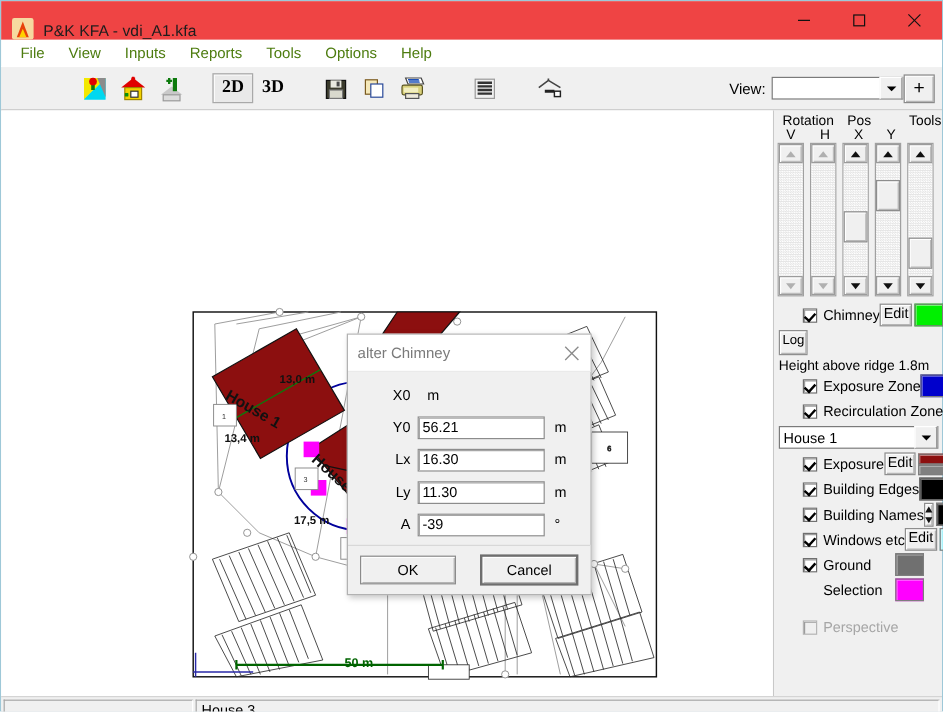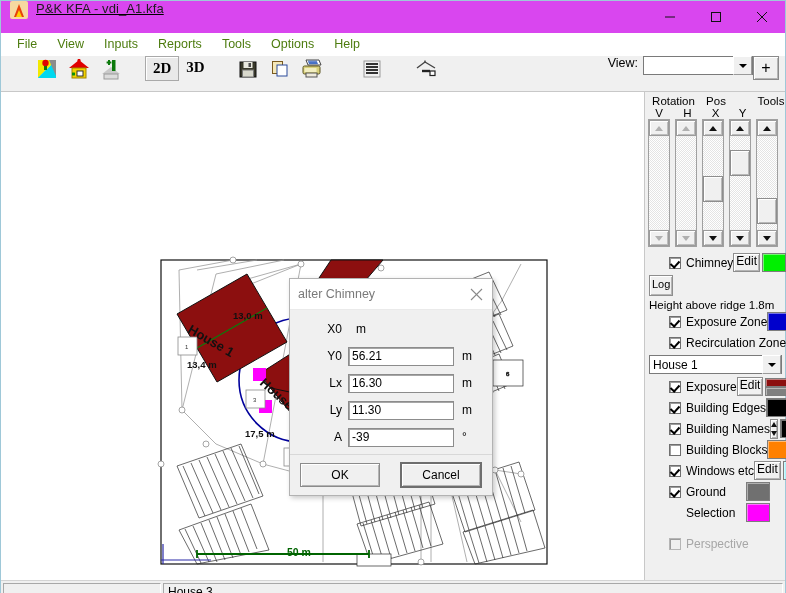--- a/index.html
+++ b/index.html
@@ -6,22 +6,22 @@
   body{
     width:786px;height:593px;overflow:hidden;
     font-family:"Liberation Sans", sans-serif;
     font-size:12px;color:#000;background:#f0f0f0;
     -webkit-font-smoothing:none;
   }
   .app{position:relative;width:786px;height:593px;background:#f0f0f0;
        border:1px solid #9ec8d8;box-sizing:border-box;}
 
   
-  .titlebar{height:32px;background:#d946ef;display:flex;align-items:flex-start;
-            position:relative;text-decoration:underline;}
+  .titlebar{height:32px;background:#ef4444;display:flex;align-items:flex-end;
+            position:relative;}
   .app-icon{width:18px;height:18px;margin-left:9px;margin-right:8px;
             border-radius:2px;background:#f6d9a0;position:relative;
             display:flex;align-items:center;justify-content:center;overflow:hidden;}
   .app-icon .flame{width:0;height:0;border-left:5px solid transparent;
             border-right:5px solid transparent;border-bottom:13px solid #e8400a;}
   .app-icon .flame2{position:absolute;bottom:2px;width:0;height:0;
             border-left:3px solid transparent;border-right:3px solid transparent;
             border-bottom:7px solid #ffd000;}
   .title-text{font-size:13px;color:#1d1d1d;letter-spacing:0.1px;}
   .winbtns{position:absolute;right:0;top:0;height:32px;display:flex;}
@@ -29,21 +29,21 @@
           font-size:14px;color:#1b1b1b;cursor:default;}
   .winbtn svg{display:block;}
 
   
   .menubar{height:22px;background:#ffffff;display:flex;align-items:center;
            padding-left:6px;border-bottom:1px solid #ffffff;}
   .menu-item{padding:2px 10px;font-size:12.5px;color:#4d7c0f;cursor:default;}
 
   
   .toolbar{height:35px;background:#f0f0f0;border-bottom:1px solid #c8c8c8;
-           display:flex;align-items:flex-start;position:relative;}
+           display:flex;align-items:center;position:relative;padding-left:32px;}
   .tb-btn{width:26px;height:26px;display:flex;align-items:center;justify-content:center;
           margin:0 3px;cursor:default;}
   .tb-text{font-family:"Liberation Serif",serif;font-weight:bold;font-size:15px;
            padding:3px 7px;cursor:default;}
   .tb-text.active{background:#e9e9e9;border:1px solid #a9a9a9;
                   box-shadow:inset 1px 1px 0 #fff;}
   .view-label{font-size:12.5px;margin-left:8px;}
   .combo{height:19px;background:#fff;border:1px solid #7a7a7a;display:flex;
          align-items:center;box-sizing:border-box;}
   .combo .val{flex:1;padding-left:3px;font-size:12px;white-space:nowrap;overflow:hidden;}
@@ -595,25 +595,20 @@
       <div class="rp-line">
         <span class="chk on"></span>
         <span class="rp-label">Building Names</span>
         <span class="spin">
           <span class="tri-up"></span>
             <span class="tri-dn"></span>
         </span>
         <span class="swatch tall" style="background:#000000"></span>
       </div>
 
-      <div class="rp-line">
-        <span class="chk"></span>
-        <span class="rp-label">Building Blocks</span>
-        <span class="swatch tall" style="background:#ff8000"></span>
-      </div>
 
       <div class="rp-line">
         <span class="chk on"></span>
         <span class="rp-label">Windows etc</span>
         <span class="edit-btn">Edit</span>
         <span class="swatch tall" style="background:#a8f2fa"></span>
       </div>
 
       <div class="rp-line">
         <span class="chk on"></span>

